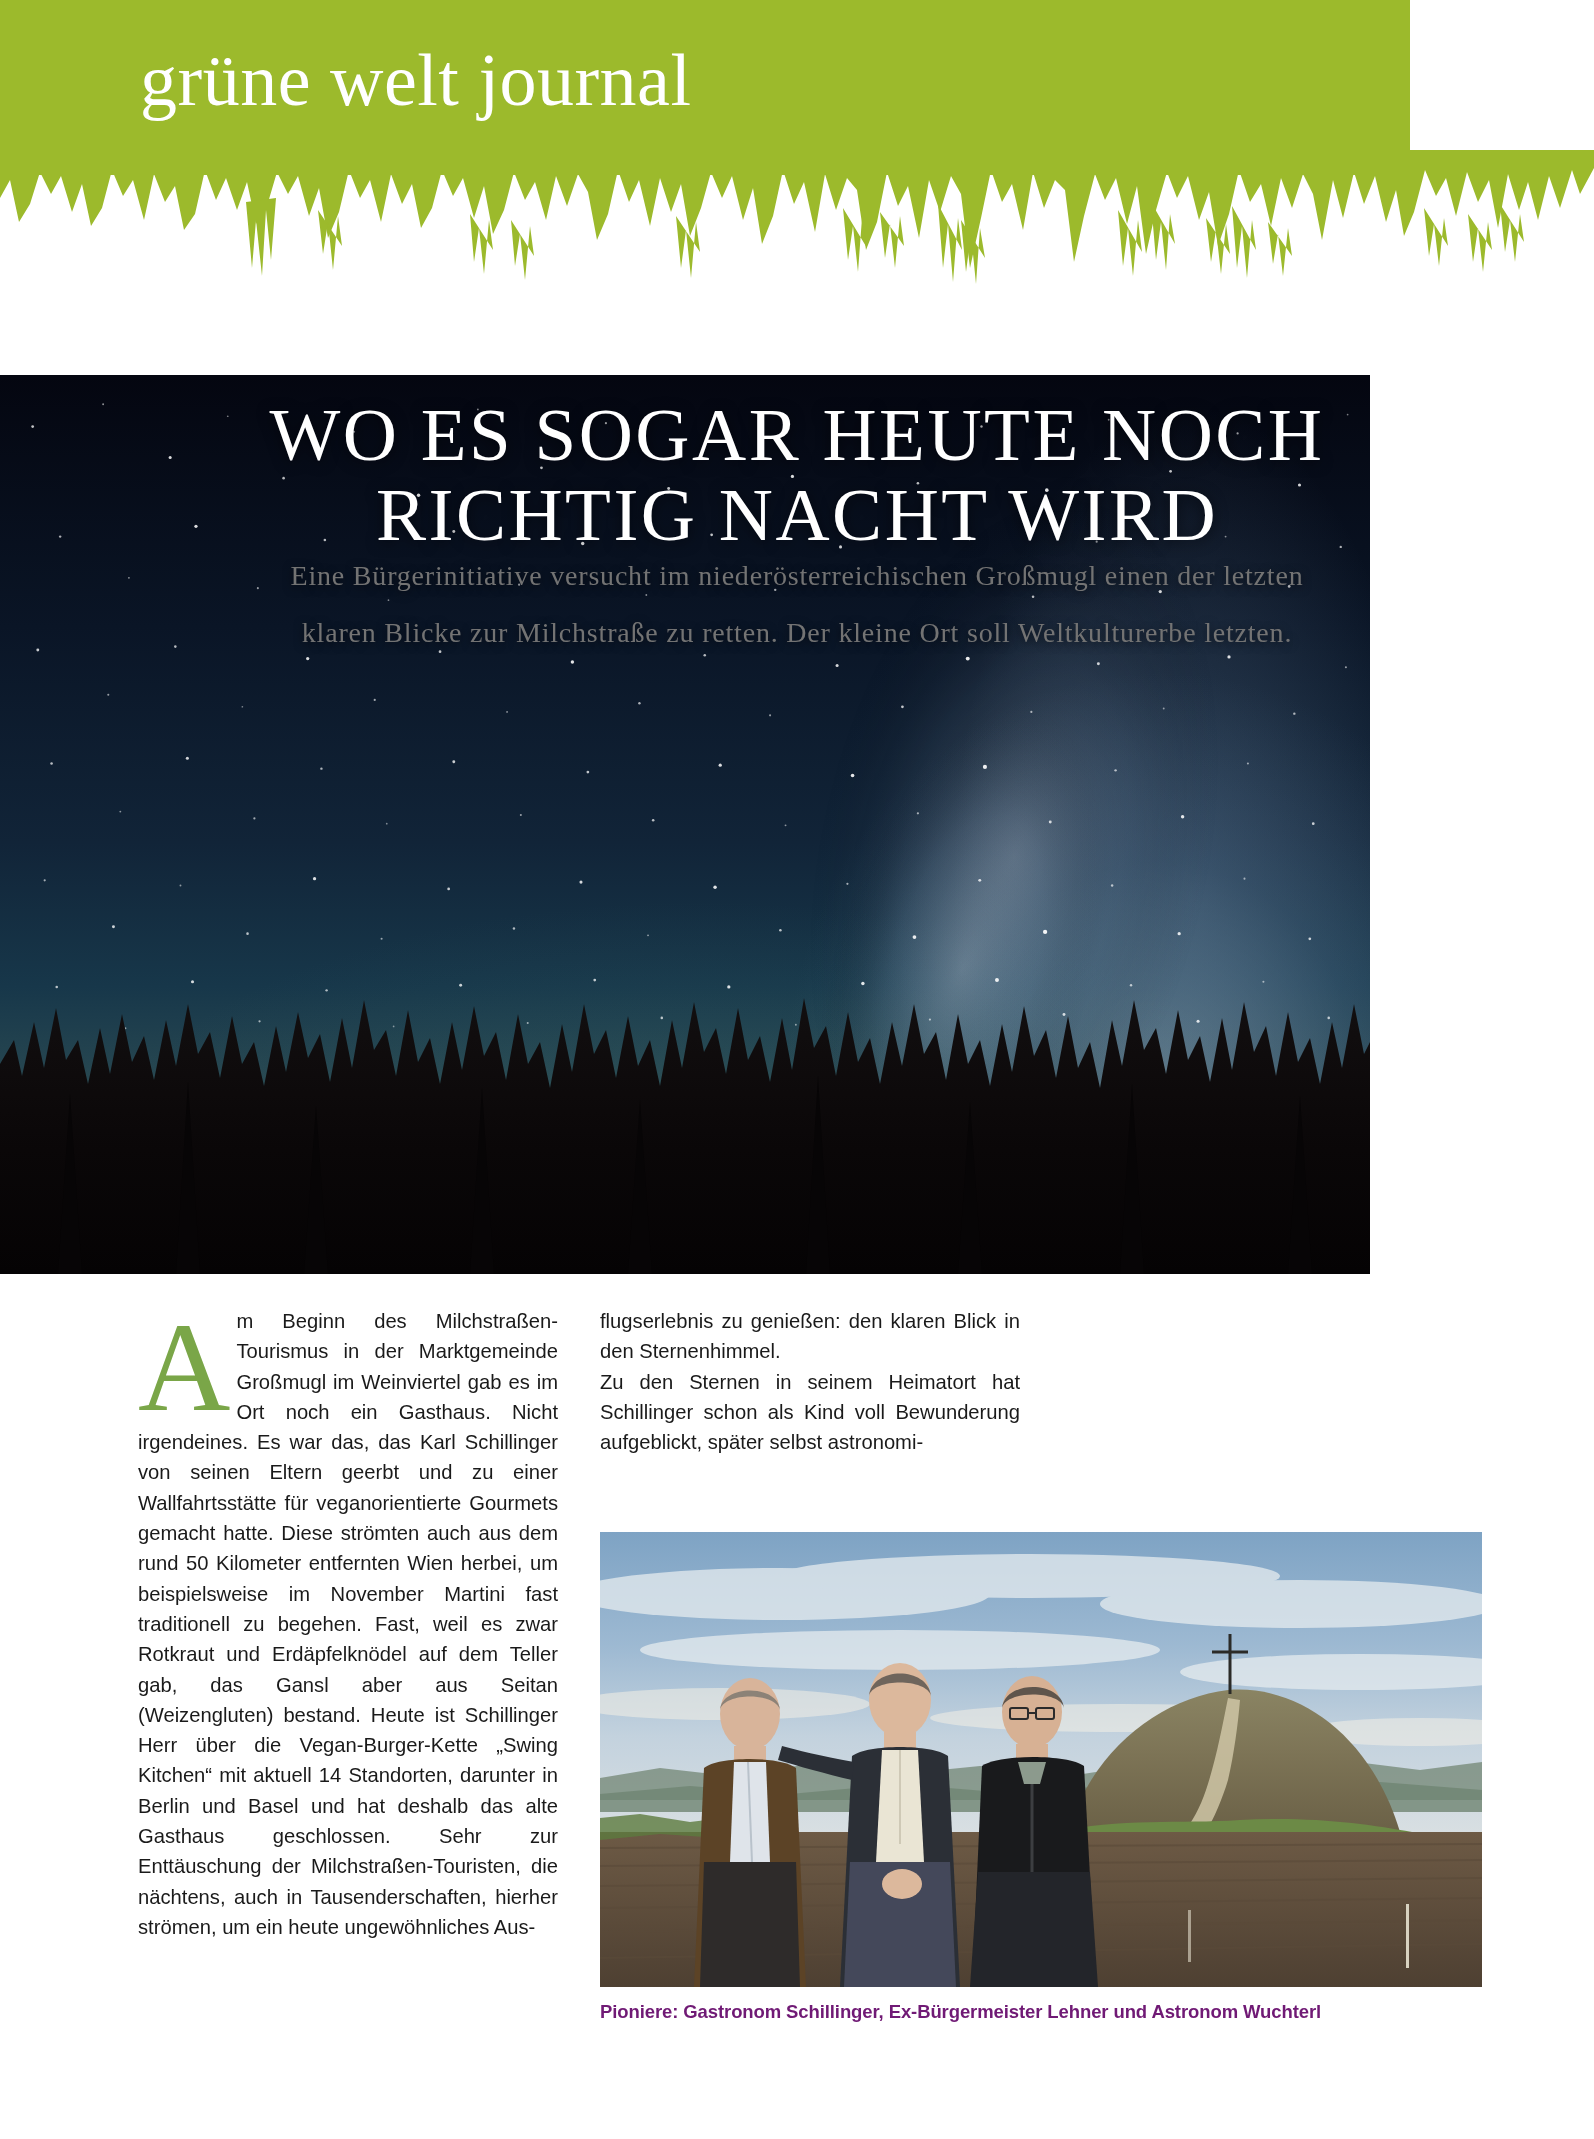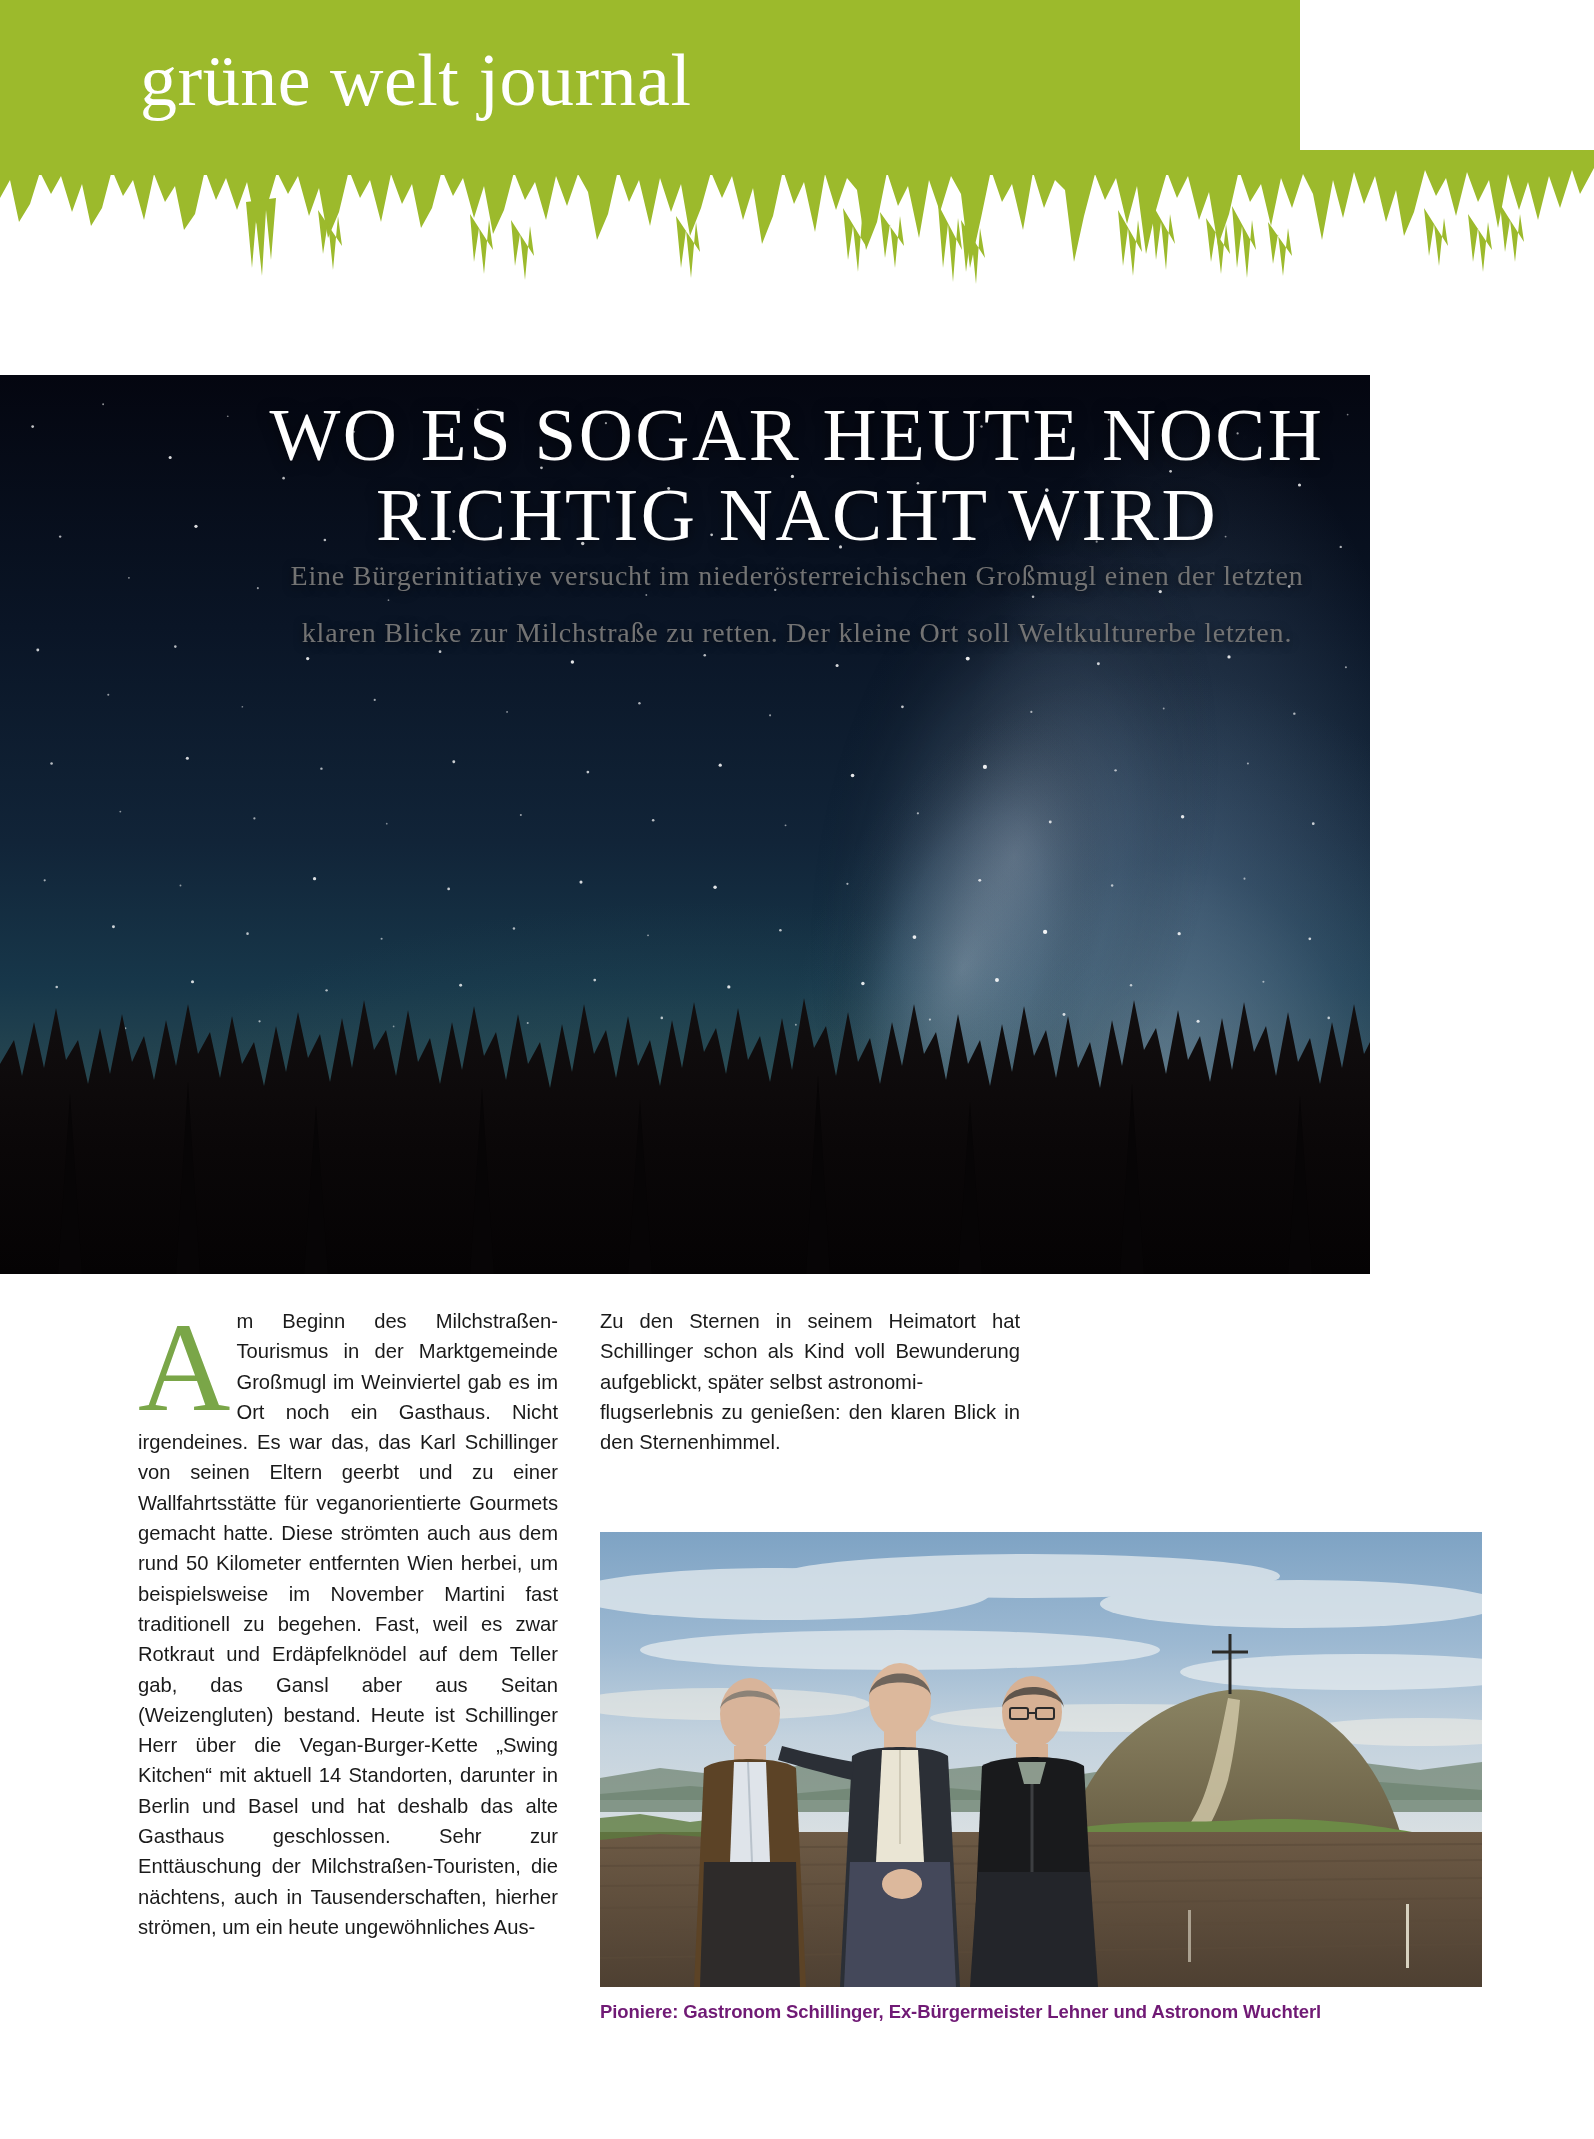--- a/index.html
+++ b/index.html
@@ -16,21 +16,21 @@
     position: relative;
     width: 1594px;
     height: 2139px;
     background: #ffffff;
   }
 
   
   .masthead {
     position: absolute;
     left: 0; top: 0;
-    width: 1300px;
+    width: 1410px;
     height: 175px;
     background: #9cba2c;
   }
   .masthead-inner {
     position: absolute;
     left: 140px;
     top: 44px;
     right: 0;
   }
   .wordmark {
@@ -442,22 +442,22 @@
 
   </div>
 
   <div class="body-area">
 
     <div class="col" id="col1">
       <p><span class="dropcap">A</span><span>m Beginn des Milchstraßen-Tourismus in der Marktgemein­de Großmugl im Weinviertel gab es im Ort noch ein Gast­haus. Nicht irgendeines. Es war das, das Karl Schillinger von seinen Eltern geerbt und zu einer Wallfahrtsstätte für vegan­orientierte Gourmets gemacht hatte. Diese strömten auch aus dem rund 50 Kilometer entfernten Wien herbei, um beispielswei­se im November Martini fast traditionell zu begehen. Fast, weil es zwar Rotkraut und Erdäpfelknödel auf dem Teller gab, das Gansl aber aus Seitan (Weizengluten) be­stand. Heute ist Schillinger Herr über die Vegan-Burger-Kette „Swing Kitchen“ mit aktuell 14 Standorten, darunter in Berlin und Basel und hat deshalb das alte Gast­haus geschlossen. Sehr zur Enttäuschung der Milchstraßen-Touristen, die nächtens, auch in Tausenderschaften, hierher strö­men, um ein heute ungewöhnliches Aus-</span></p>
     </div>
 
     <div class="col" id="col2">
+      <p>flugserlebnis zu genießen: den klaren Blick in den Sternenhimmel.</p>
       <p>Zu den Sternen in seinem Heimatort hat Schillinger schon als Kind voll Bewunde­rung aufgeblickt, später selbst astronomi-</p>
-      <p>flugserlebnis zu genießen: den klaren Blick in den Sternenhimmel.</p>
     </div>
 
 
     <div class="photo">
       <svg viewBox="0 0 882 455" preserveAspectRatio="none" aria-hidden="true">
         <defs>
           <linearGradient id="sky2" x1="0" y1="0" x2="0" y2="1">
             <stop offset="0%" stop-color="#7ea3c4"></stop>
             <stop offset="38%" stop-color="#9db9d2"></stop>
             <stop offset="68%" stop-color="#c3d2de"></stop>

